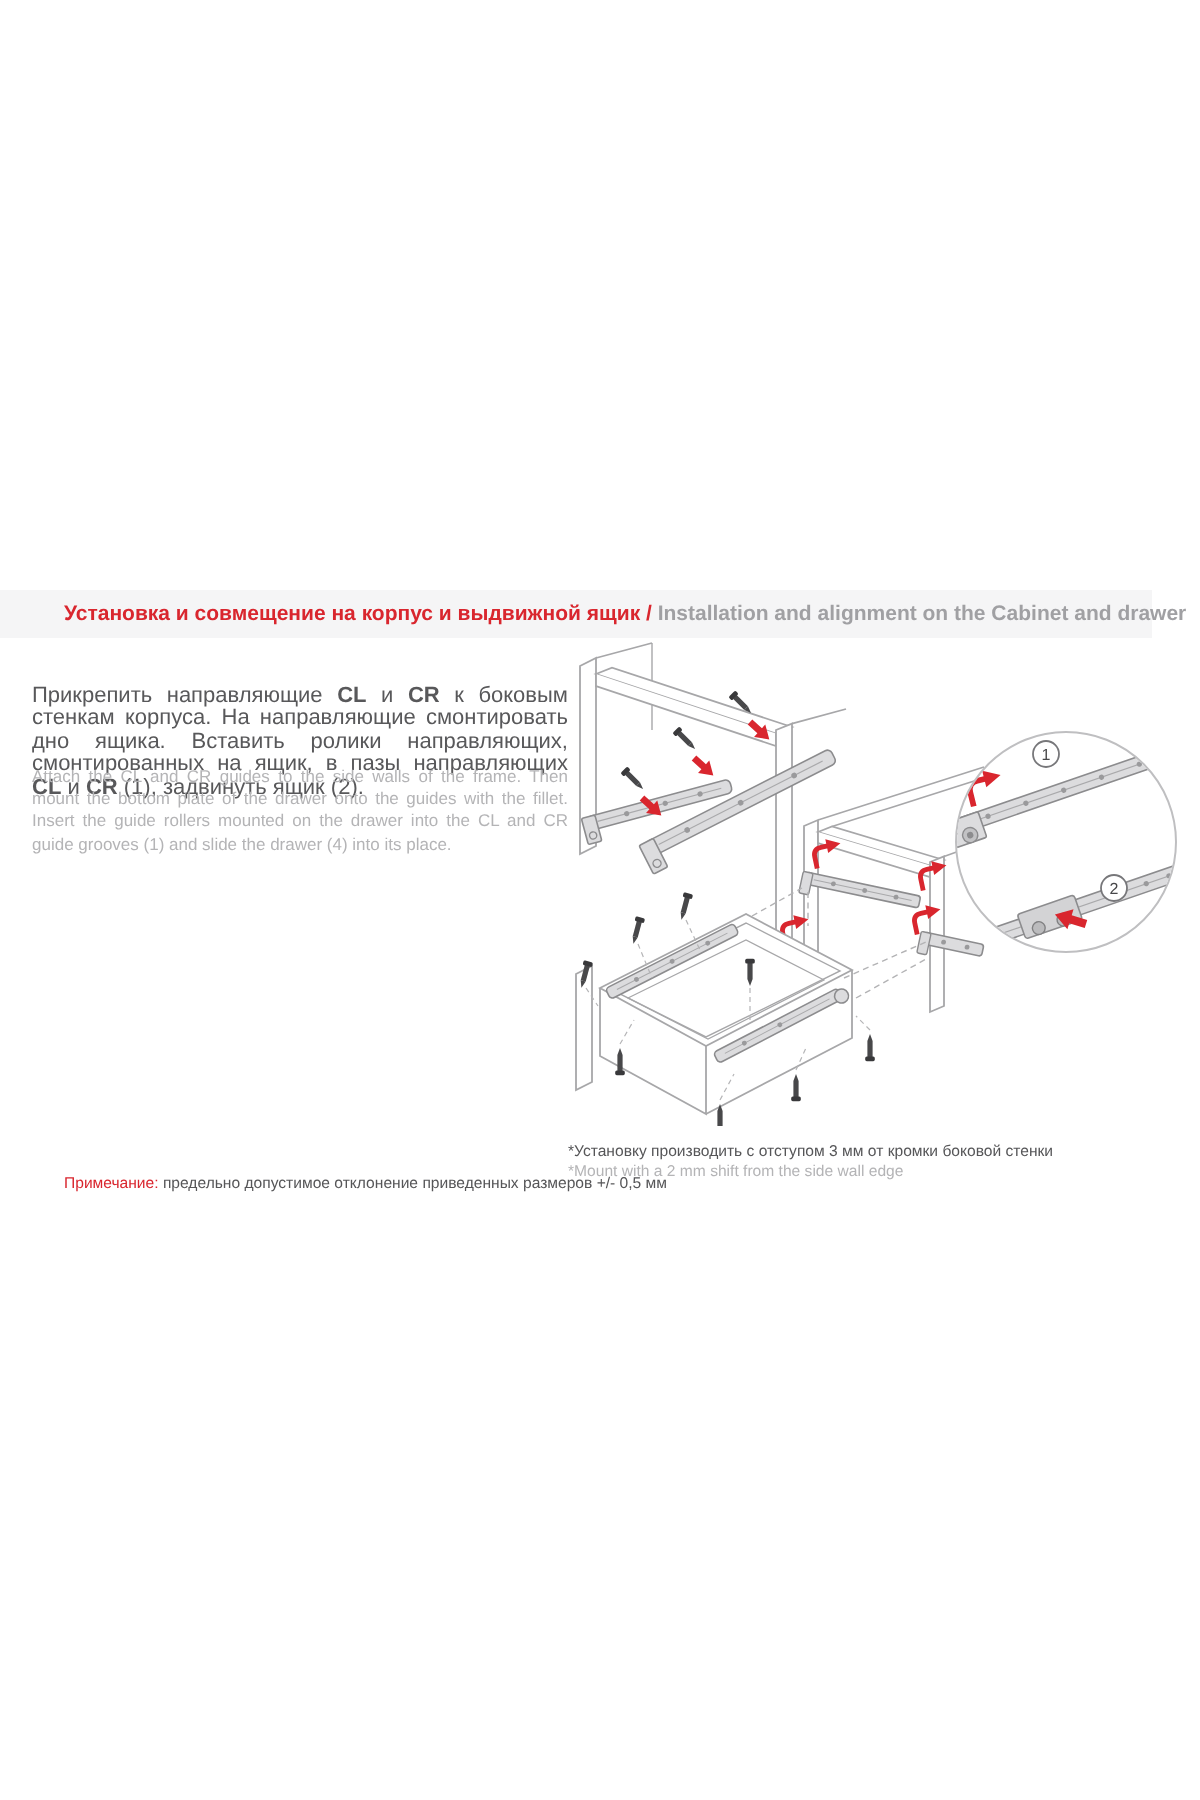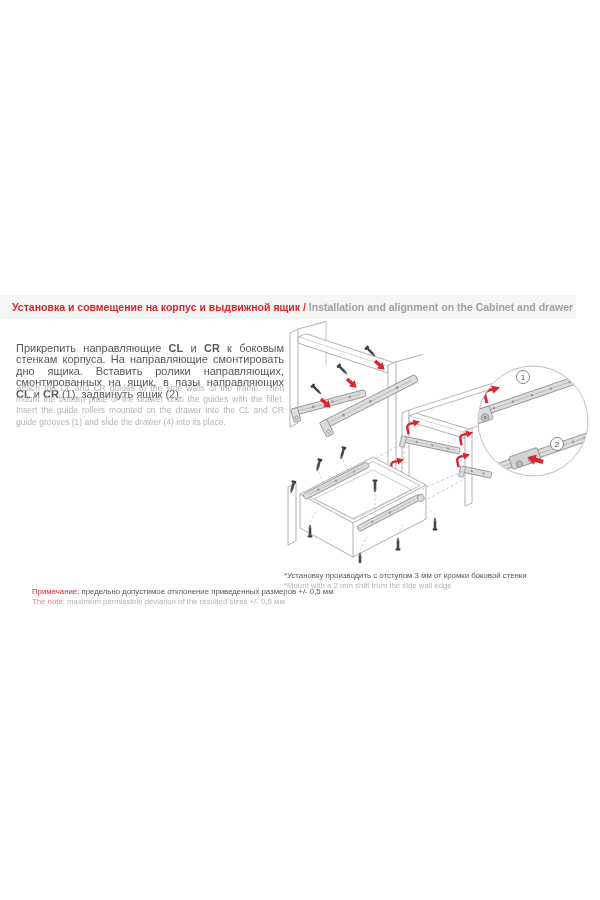--- a/index.html
+++ b/index.html
@@ -1,19 +1,19 @@
 <!DOCTYPE html>
 <html><head>
 <meta charset="utf-8">
 <style>
   html,body{margin:0;padding:0;background:#fff;}
   .page{position:relative;width:600px;height:900px;background:#fff;overflow:hidden;
         font-family:"Liberation Sans",sans-serif;}
   .title-band{position:absolute;top:295px;left:0;width:576px;height:24px;
-        background:#f5f5f6;box-sizing:border-box;padding-left:12px;
+        background:#f5f5f6;box-sizing:border-box;padding-left:32px;
         line-height:24px;font-size:10.5px;font-weight:bold;white-space:nowrap;}
   .t-ru{color:#d9262e;}
   .t-sep{color:#d9262e;}
   .t-en{color:#a0a0a3;}
   .para{position:absolute;left:16px;width:268px;text-align:justify;margin:0;}
   .para-ru{top:343px;font-size:11px;line-height:11.4px;color:#58585a;}
   .para-ru b{font-weight:bold;}
   .para-en{top:383px;font-size:8.5px;line-height:11.2px;color:#b4b4b6;}
   .diagram{position:absolute;left:280px;top:313px;width:320px;height:250px;}
   .notes-left{position:absolute;left:16px;top:571px;width:320px;
@@ -209,21 +209,20 @@
       <text class="co-num" x="243" y="67">1</text>
     </g>
     <g>
       <circle cx="277" cy="131" r="6.5" fill="#fff" stroke="#77777a" stroke-width="0.9"></circle>
       <text class="co-num" x="277" y="134">2</text>
     </g>
   </svg>
 
   <p class="notes-left">
     <span class="note-dark"><span class="lab-red">Примечание:</span><span> предельно допустимое отклонение приведенных размеров +/- 0,5 мм</span></span><br>
-    <span class="note-light"><span class="lab-pink">The note:</span><span> maximum permissible deviation of the resulted sizes +/- 0,5 мм</span></span>
   </p>
 
   <p class="notes-right">
     <span class="note-dark">*Установку производить с отступом 3 мм от кромки боковой стенки</span><br>
     <span class="note-light">*Mount with a 2 mm shift from the side wall edge</span>
   </p>
 
 </div>
 
 </body></html>

